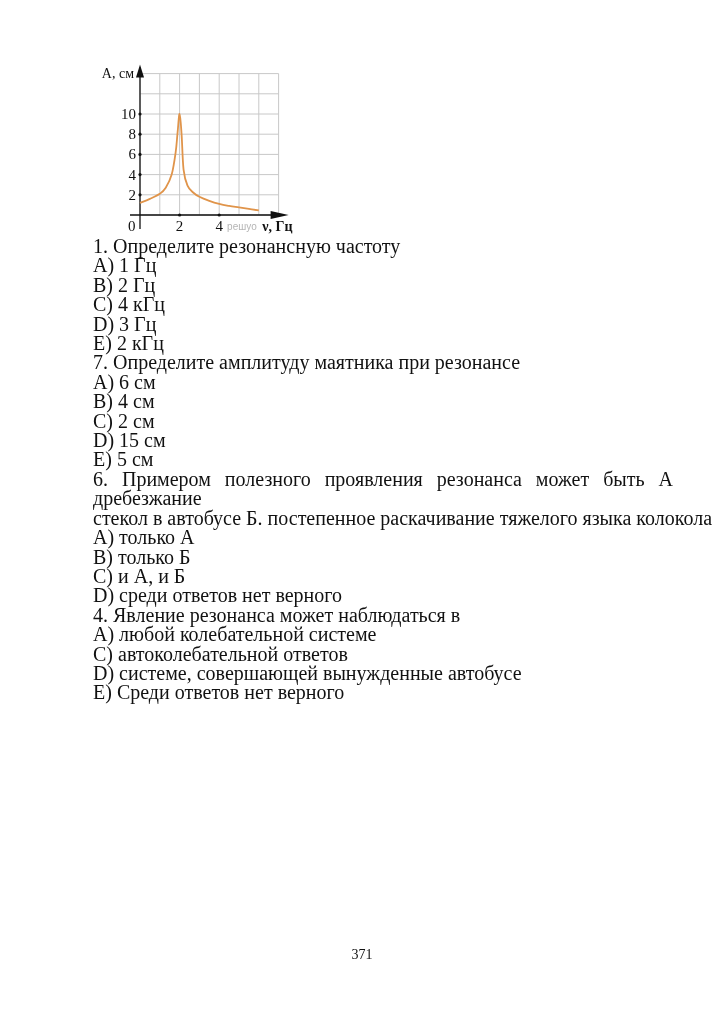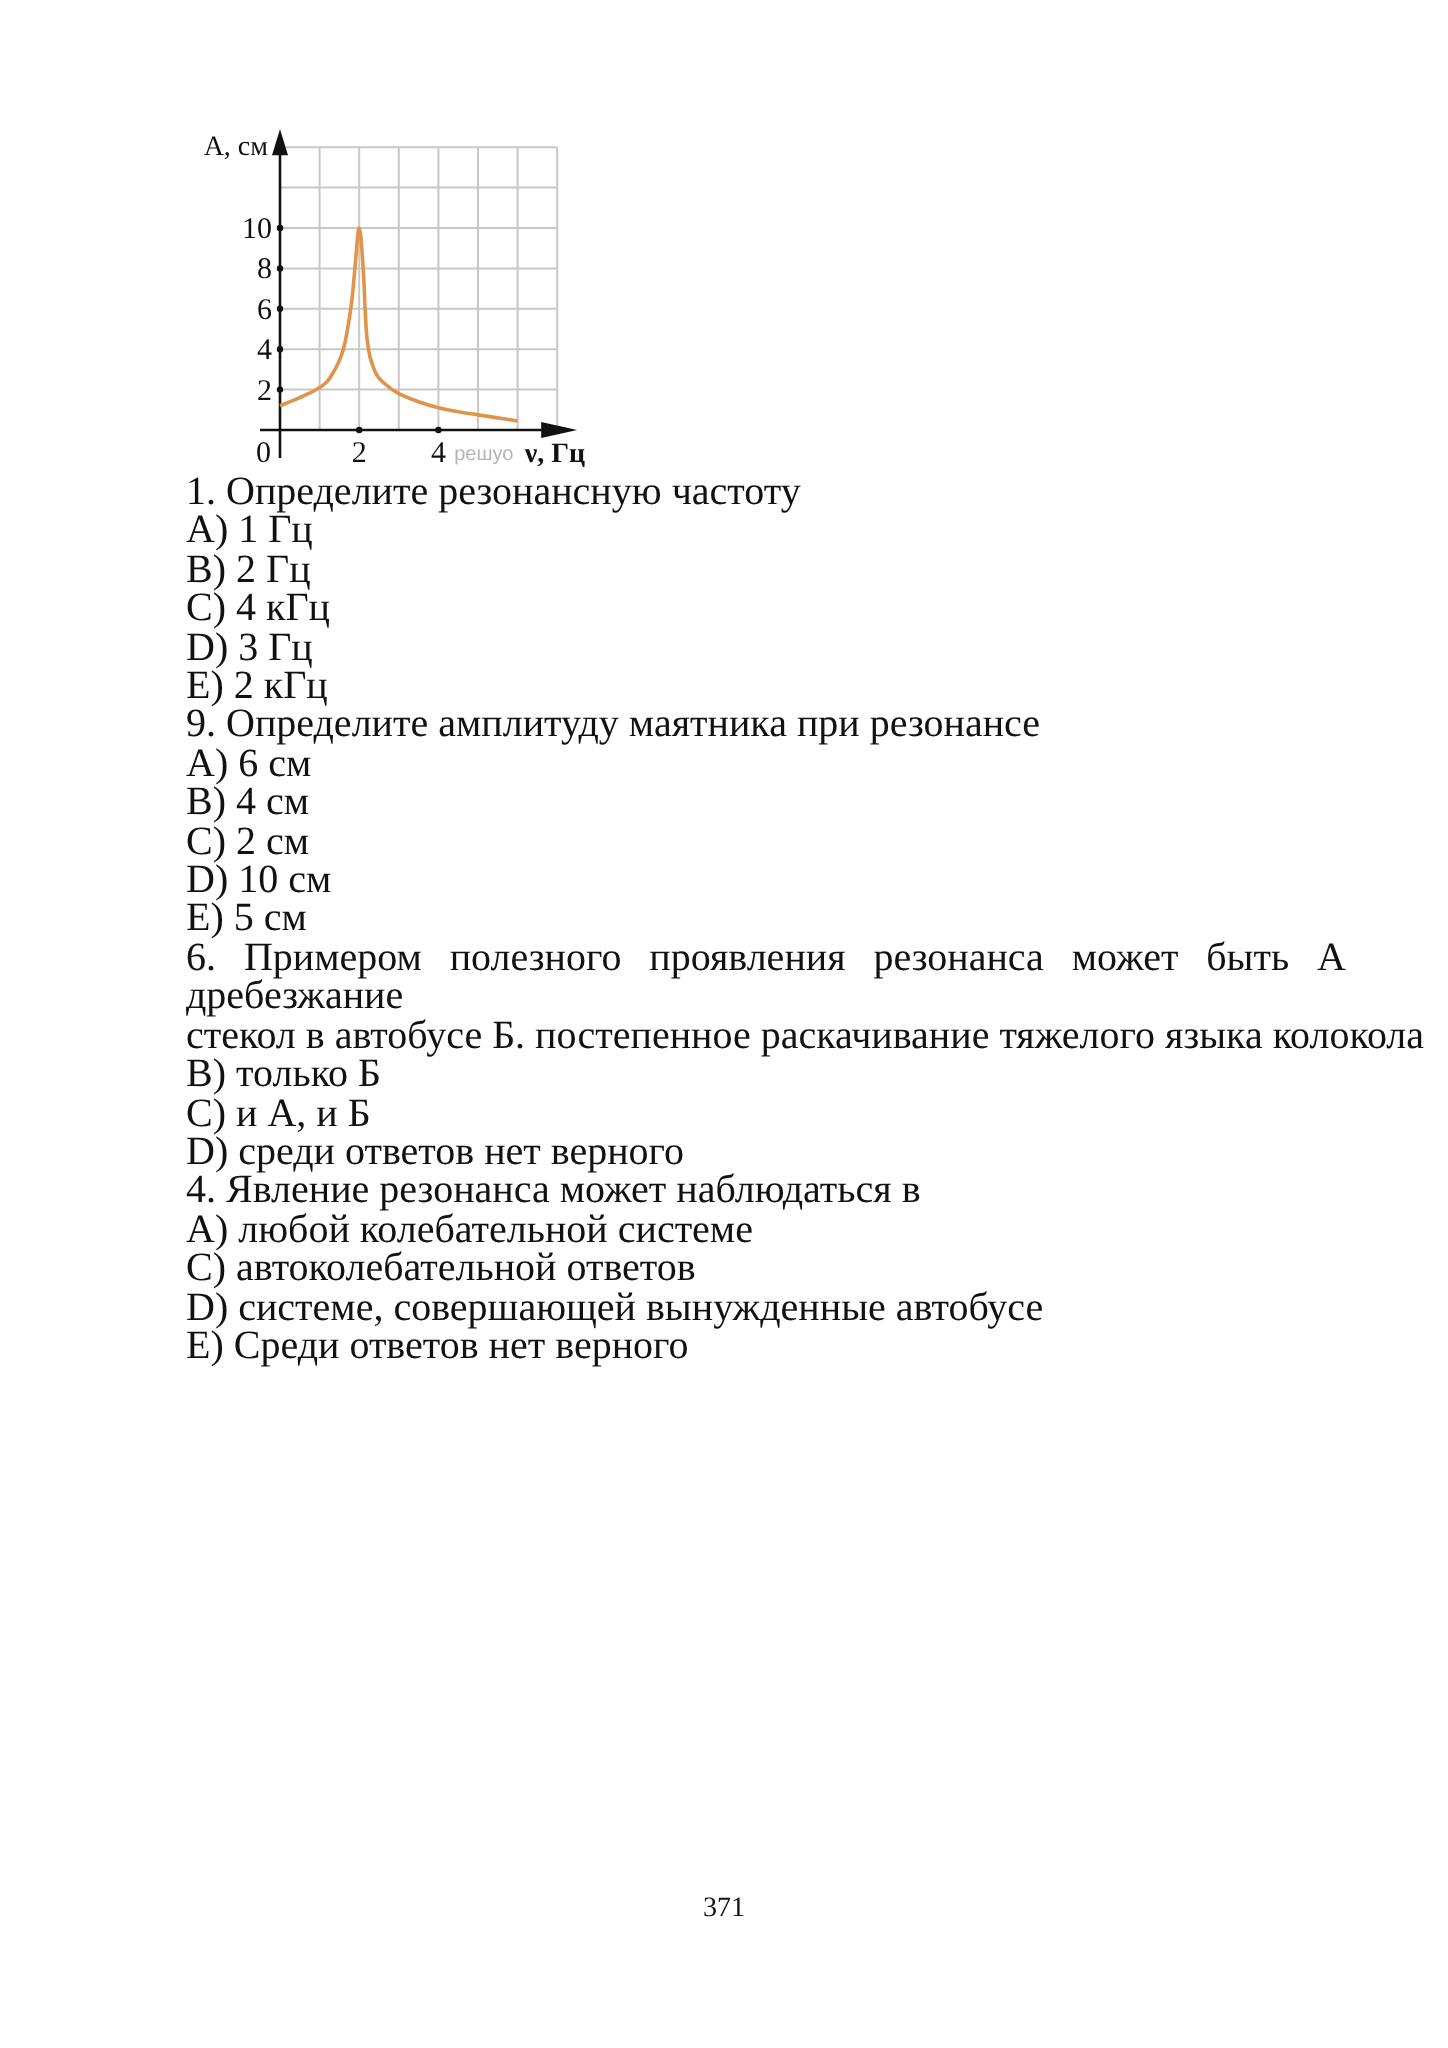--- a/index.html
+++ b/index.html
@@ -70,30 +70,31 @@
 <div id="content">
   <div>
     <div class="line">1. Определите резонансную частоту</div>
     <div class="line">A) 1 Гц</div>
     <div class="line">B) 2 Гц</div>
     <div class="line">C) 4 кГц</div>
     <div class="line">D) 3 Гц</div>
     <div class="line">E) 2 кГц</div>
   </div>
   <div>
-    <div class="line">9. Определите амплитуду маятника при резонансе</div>
+    <div class="line">7. Определите амплитуду маятника при резонансе</div>
     <div class="line">A) 6 см</div>
     <div class="line">B) 4 см</div>
     <div class="line">C) 2 см</div>
-    <div class="line">D) 10 см</div>
+    <div class="line">D) 15 см</div>
     <div class="line">E) 5 см</div>
   </div>
   <div>
     <div class="line justify">6. Примером полезного проявления резонанса может быть А дребезжание</div>
     <div class="line">стекол в автобусе  Б. постепенное раскачивание тяжелого языка колокола</div>
+    <div class="line">A) только А</div>
     <div class="line">B) только Б</div>
     <div class="line">C) и А, и Б</div>
     <div class="line">D) среди ответов нет верного</div>
   </div>
   <div>
     <div class="line">4. Явление резонанса может наблюдаться в</div>
     <div class="line">A) любой колебательной системе</div>
     <div class="line">C) автоколебательной ответов</div>
     <div class="line">D) системе, совершающей вынужденные автобусе</div>
     <div class="line">E) Среди ответов нет верного</div>

